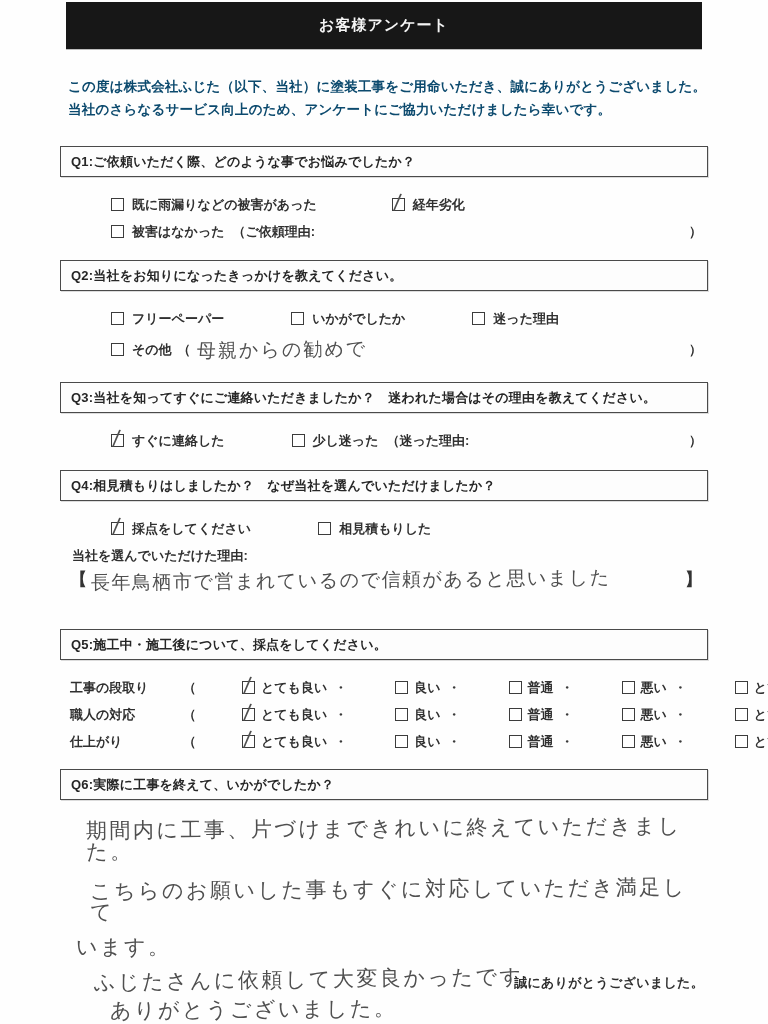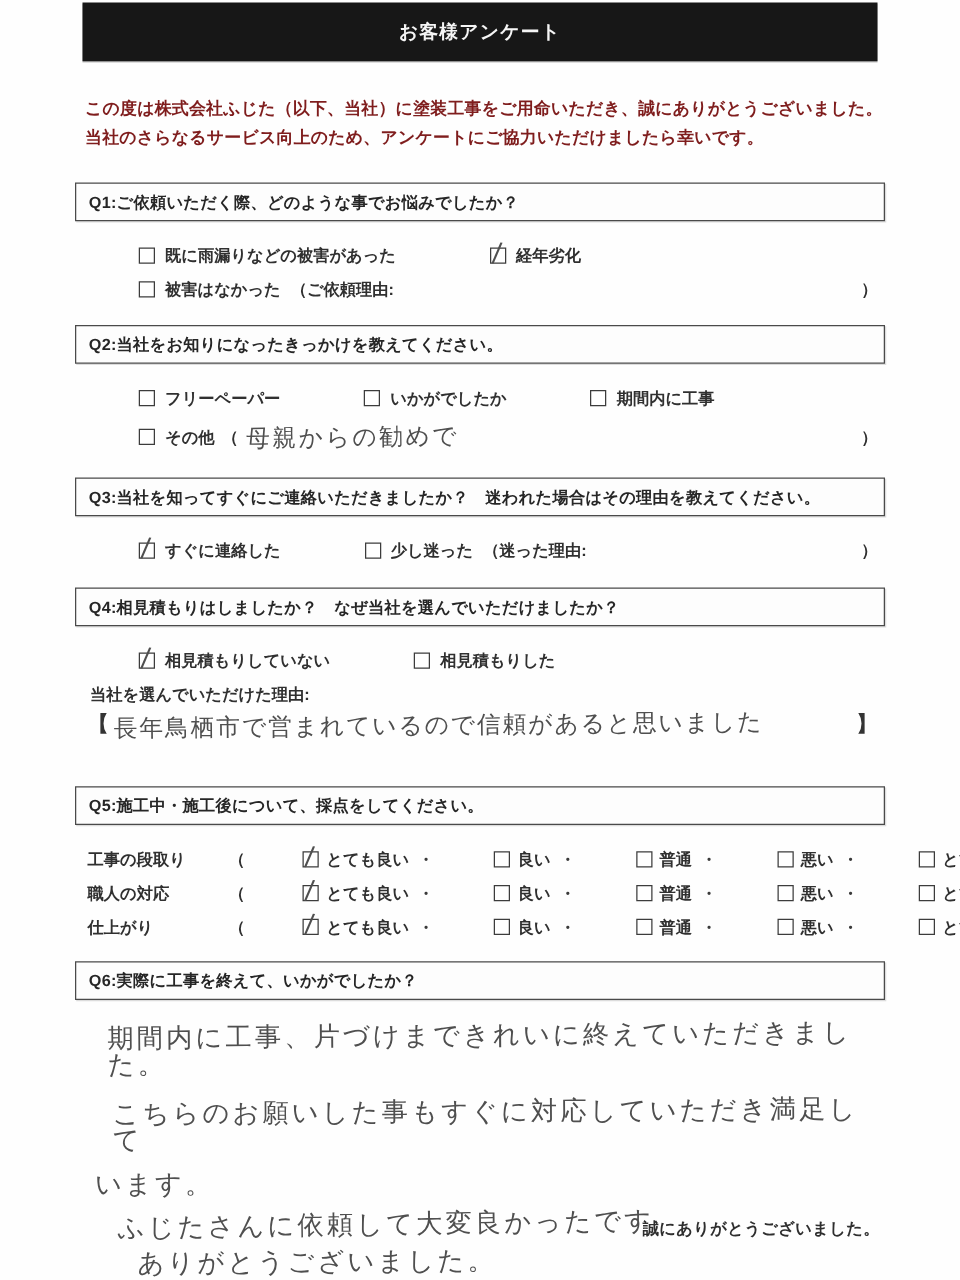--- a/index.html
+++ b/index.html
@@ -16,21 +16,21 @@
   
   .header-bar{
     margin:2px 6px 0 6px;
     height:47px;
     background:#171717;
     color:#f5f5f5;
     display:flex;align-items:center;justify-content:center;
     font-size:15px;font-weight:bold;letter-spacing:1px;
     box-shadow:0 1px 0 #bdbdbd;
   }
-  .intro{margin:27px 0 0 8px;font-size:13.5px;font-weight:600;line-height:1.7;color:#7f1d1d;letter-spacing:.2px;}
+  .intro{margin:27px 0 0 8px;font-size:13.5px;font-weight:600;line-height:1.7;color:#0c4a6e;letter-spacing:.2px;}
   .intro p{margin:0;}
   
   .q-title-box{
     border:1.4px solid #4a4a4a;
     padding:6px 20px 5px 10px;
     font-size:13px;font-weight:bold;color:#262626;
     background:#fdfdfd;
     box-shadow:1px 1px 0 rgba(120,120,120,.25);
     letter-spacing:.2px;
   }
@@ -146,21 +146,21 @@
         <span class="opt gap24">
           <span class="cb">
               <span class="mark hand"></span>
             </span>
           <span>いかがでしたか</span>
         </span>
         <span class="opt">
           <span class="cb">
               <span class="mark hand"></span>
             </span>
-          <span>期間内に工事</span>
+          <span>迷った理由</span>
         </span>
       </div>
       <div class="opt-row">
         <span class="opt">
           <span class="cb">
               <span class="mark hand"></span>
             </span>
           <span>その他</span>
         </span>
         <span style="margin-left:6px;">（</span>
@@ -201,21 +201,21 @@
   <section class="q4">
     <div class="q-title-box">
       <span>Q4:相見積もりはしましたか？　なぜ当社を選んでいただけましたか？</span>
     </div>
     <div class="q-body">
       <div class="opt-row">
         <span class="opt gap24">
           <span class="cb">
               <span class="mark hand">/</span>
             </span>
-          <span>相見積もりしていない</span>
+          <span>採点をしてください</span>
         </span>
         <span class="opt">
           <span class="cb">
               <span class="mark hand"></span>
             </span>
           <span>相見積もりした</span>
         </span>
       </div>
       <div class="reason-label">当社を選んでいただけた理由:</div>
       <div class="bracket-line">

